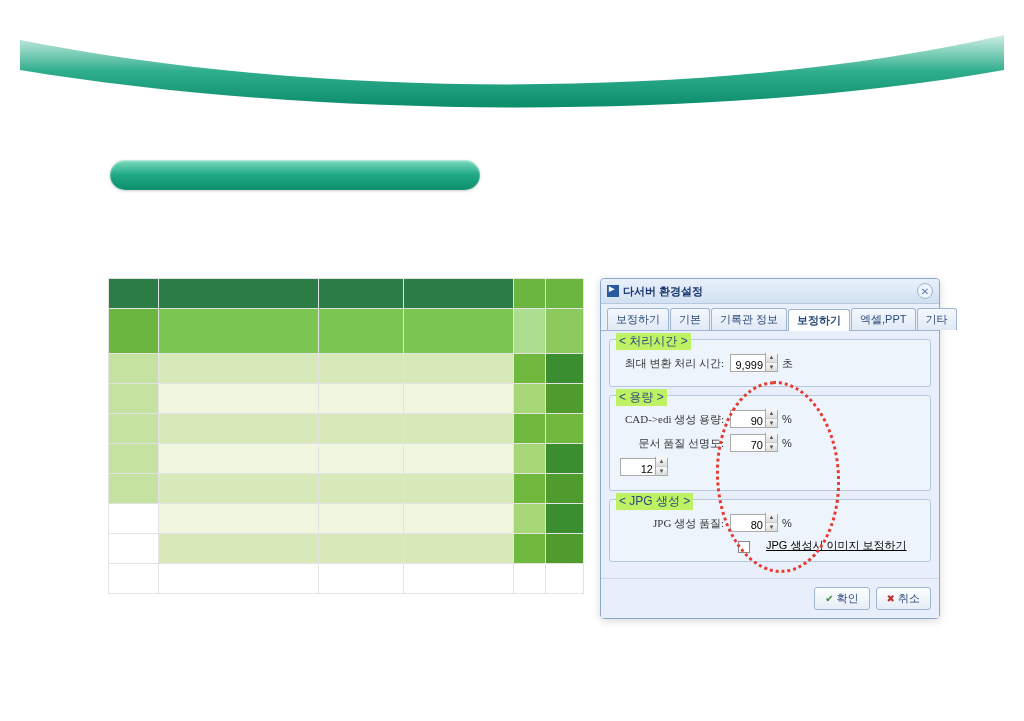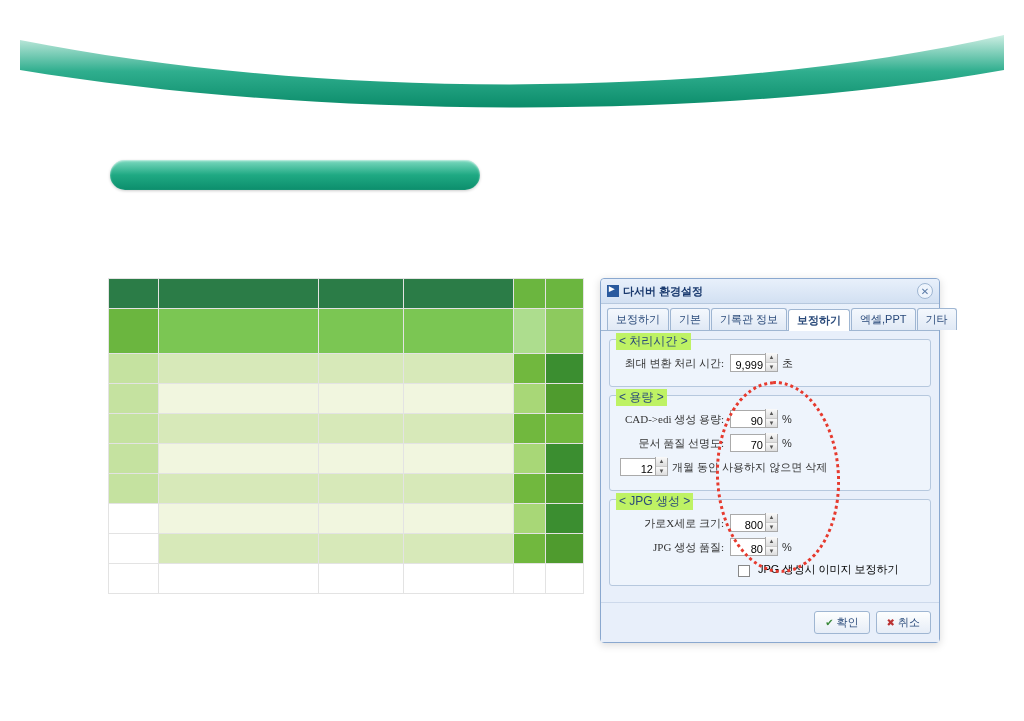--- a/index.html
+++ b/index.html
@@ -210,21 +210,22 @@
       border-bottom: 1px solid #ccc;
       color: #555;
     }
     .spn-btn:last-child { border-bottom: none; }
     .unit { margin-left: 4px; }
     .chk-row {
       display: flex;
       align-items: flex-end;
       margin-top: 6px;
       margin-left: 118px;
-      gap: 8px;
+      gap: 16px;
+      text-decoration: underline;
     }
     .chk {
       width: 12px; height: 12px;
       border: 1px solid #888;
       background: #fff;
     }
     
     .oval {
       position: absolute;
       border: 3px dotted #e63a2e;
@@ -422,36 +423,25 @@
         <span class="unit">%</span>
       </div>
       <div class="row">
         <span class="spinner">
           <input value="12" style="">
           <span class="spn-btns">
               <span class="spn-btn">▲</span>
               <span class="spn-btn">▼</span>
             </span>
         </span>
-        <span class="unit">개월 동안 사용하지 않으면 삭제</span>
       </div>
     </div>
 
     <div class="fs">
       <div class="fs-legend">&lt; JPG 생성 &gt;</div>
-      <div class="row">
-        <span class="row-label">가로X세로 크기:</span>
-        <span class="spinner">
-          <input value="800" style="">
-          <span class="spn-btns">
-              <span class="spn-btn">▲</span>
-              <span class="spn-btn">▼</span>
-            </span>
-        </span>
-      </div>
       <div class="row">
         <span class="row-label">JPG 생성 품질:</span>
         <span class="spinner">
           <input value="80" style="">
           <span class="spn-btns">
               <span class="spn-btn">▲</span>
               <span class="spn-btn">▼</span>
             </span>
         </span>
         <span class="unit">%</span>

